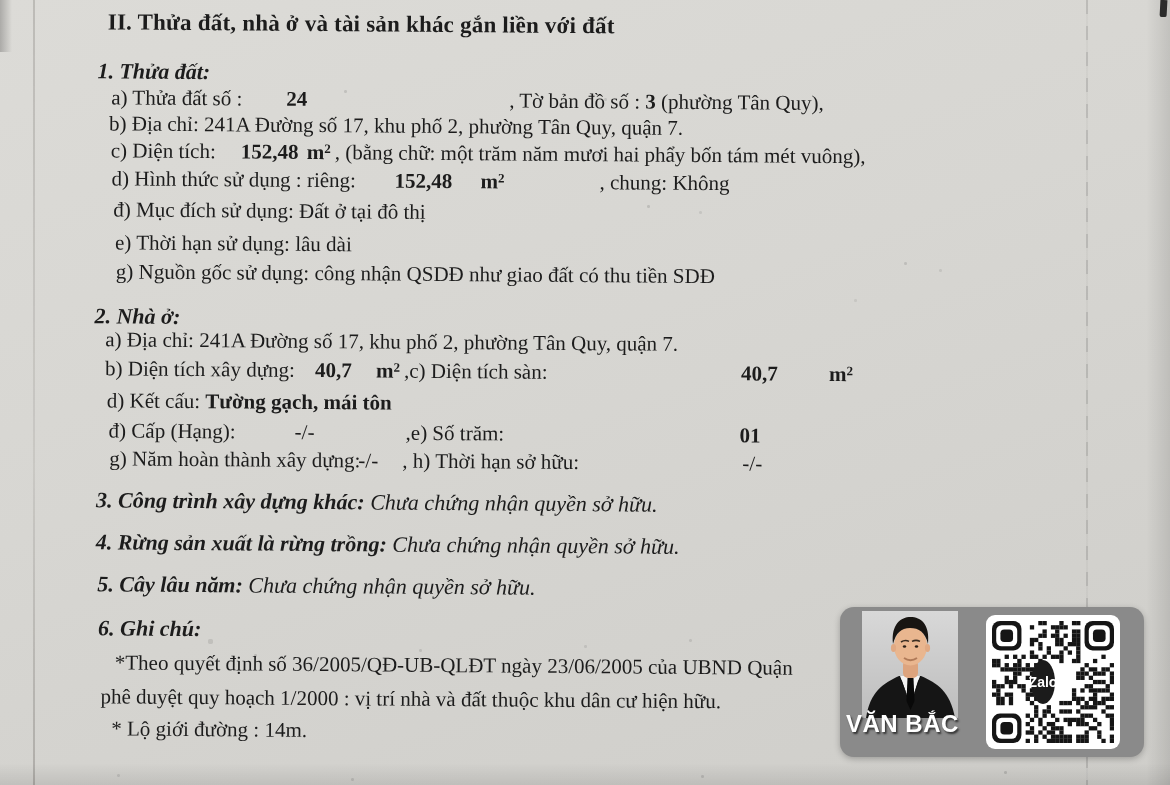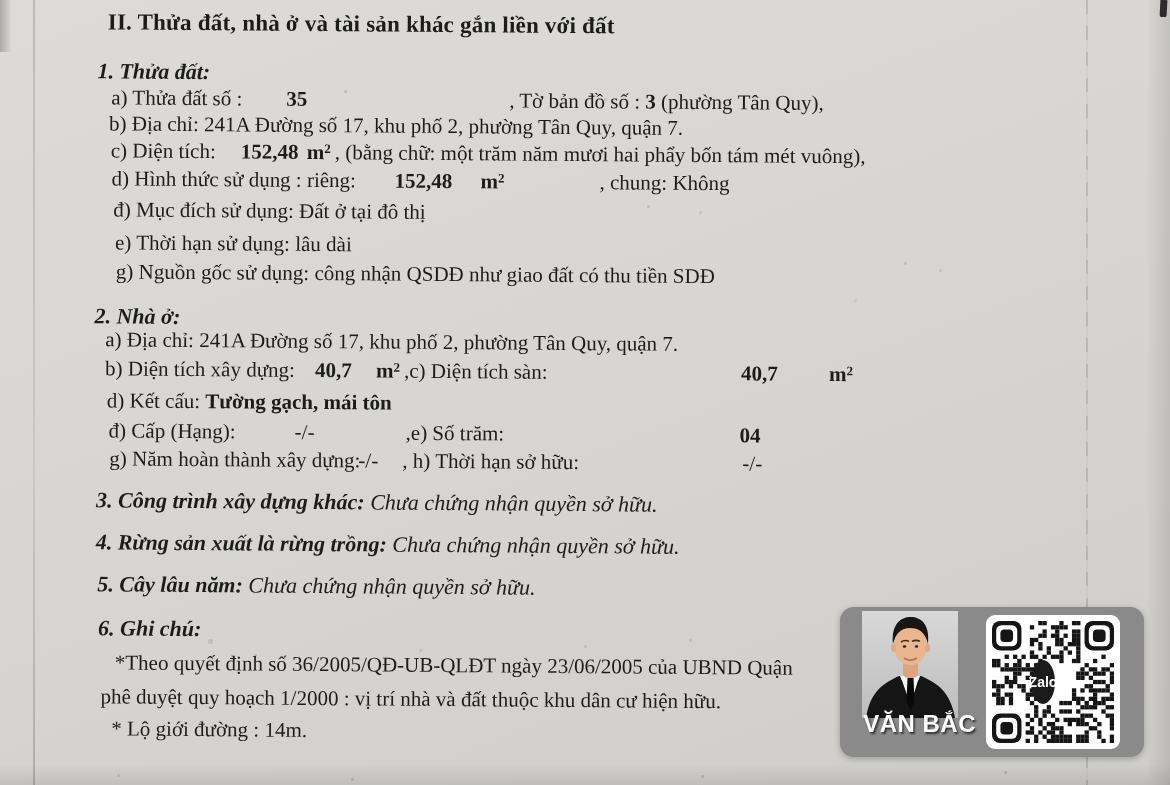--- a/index.html
+++ b/index.html
@@ -47,21 +47,21 @@
   .bi{font-weight:bold;font-style:italic;}
   .it{font-style:italic;}
   .v{font-weight:bold;}
   .big{font-size:22px;}
   sup{font-size:13px;vertical-align:6px;line-height:0;}
   
   .wm-card-bg{position:absolute;left:840px;top:607px;width:304px;height:150px;z-index:4;
     background:var(--card);border-radius:14px;box-shadow:0 2px 6px rgba(0,0,0,.25);}
   .wm-content{position:absolute;left:840px;top:607px;width:304px;height:150px;z-index:8;}
   .wm-photo{position:absolute;left:22px;top:4px;width:96px;height:107px;overflow:hidden;}
-  .wm-name{position:absolute;left:6px;top:103px;width:130px;text-align:right;
+  .wm-name{position:absolute;left:6px;top:103px;width:130px;text-align:left;
     font-family:"Liberation Sans","DejaVu Sans",sans-serif;font-size:24px;font-weight:bold;
     color:#ffffff;letter-spacing:.5px;text-shadow:1.5px 2px 2px rgba(35,35,35,.85);}
   .wm-qr{position:absolute;left:146px;top:8px;width:134px;height:134px;background:var(--qr_bg);
     border-radius:9px;display:flex;align-items:center;justify-content:center;}
   .qr-zalo{position:absolute;left:50%;top:50%;width:24px;height:44px;margin:-22px 0 0 -22px;
     background:var(--zalo_circle);border-radius:50%;color:#fff;display:flex;align-items:center;
     justify-content:center;font-family:"Liberation Sans",sans-serif;font-size:14px;font-weight:bold;}
 </style>
 </head>
 <body>
@@ -79,21 +79,21 @@
   <div class="wm-card-bg"></div>
 
   <div id="doc">
 
     <div class="line heading" style="left:108px;top:8px">II. Thửa đất, nhà ở và tài sản khác gắn liền với đất</div>
 
     <div class="line sec-title" style="left:98px;top:58px">1. Thửa đất:</div>
 
     <div class="line" style="left:112px;top:85px">
       <span class="seg" style="left:0">a) Thửa đất số :</span>
-      <span class="seg v" style="left:175px">35</span>
+      <span class="seg v" style="left:175px">24</span>
       <span class="seg" style="left:398px"><span>, Tờ bản đồ số : </span><span class="v">3</span><span> (phường Tân Quy),</span></span>
     </div>
 
     <div class="line" style="left:110px;top:111px">b) Địa chỉ:  241A Đường số 17, khu phố 2, phường Tân Quy, quận 7.</div>
 
     <div class="line" style="left:112px;top:138px">
       <span class="seg" style="left:0">c) Diện tích:</span>
       <span class="seg v" style="left:130px">152,48</span>
       <span class="seg v" style="left:196px"><span>m</span><sup>2</sup></span>
       <span class="seg" style="left:224px">, (bằng chữ: một trăm năm mươi hai phẩy bốn tám mét vuông),</span>
@@ -126,21 +126,21 @@
     </div>
 
     <div class="line" style="left:110px;top:388px">
       <span>d) Kết cấu: </span><span class="v">Tường gạch, mái tôn</span>
     </div>
 
     <div class="line" style="left:112px;top:418px">
       <span class="seg" style="left:0">đ) Cấp (Hạng):</span>
       <span class="seg" style="left:186px">-/-</span>
       <span class="seg" style="left:297px">,e) Số trăm:</span>
-      <span class="seg v" style="left:631px">04</span>
+      <span class="seg v" style="left:631px">01</span>
     </div>
 
     <div class="line" style="left:113px;top:446px">
       <span class="seg" style="left:0">g) Năm hoàn thành xây dựng:</span>
       <span class="seg" style="left:249px">-/-</span>
       <span class="seg" style="left:293px">, h) Thời hạn sở hữu:</span>
       <span class="seg" style="left:633px">-/-</span>
     </div>
 
     <div class="line big" style="left:100px;top:487px">

